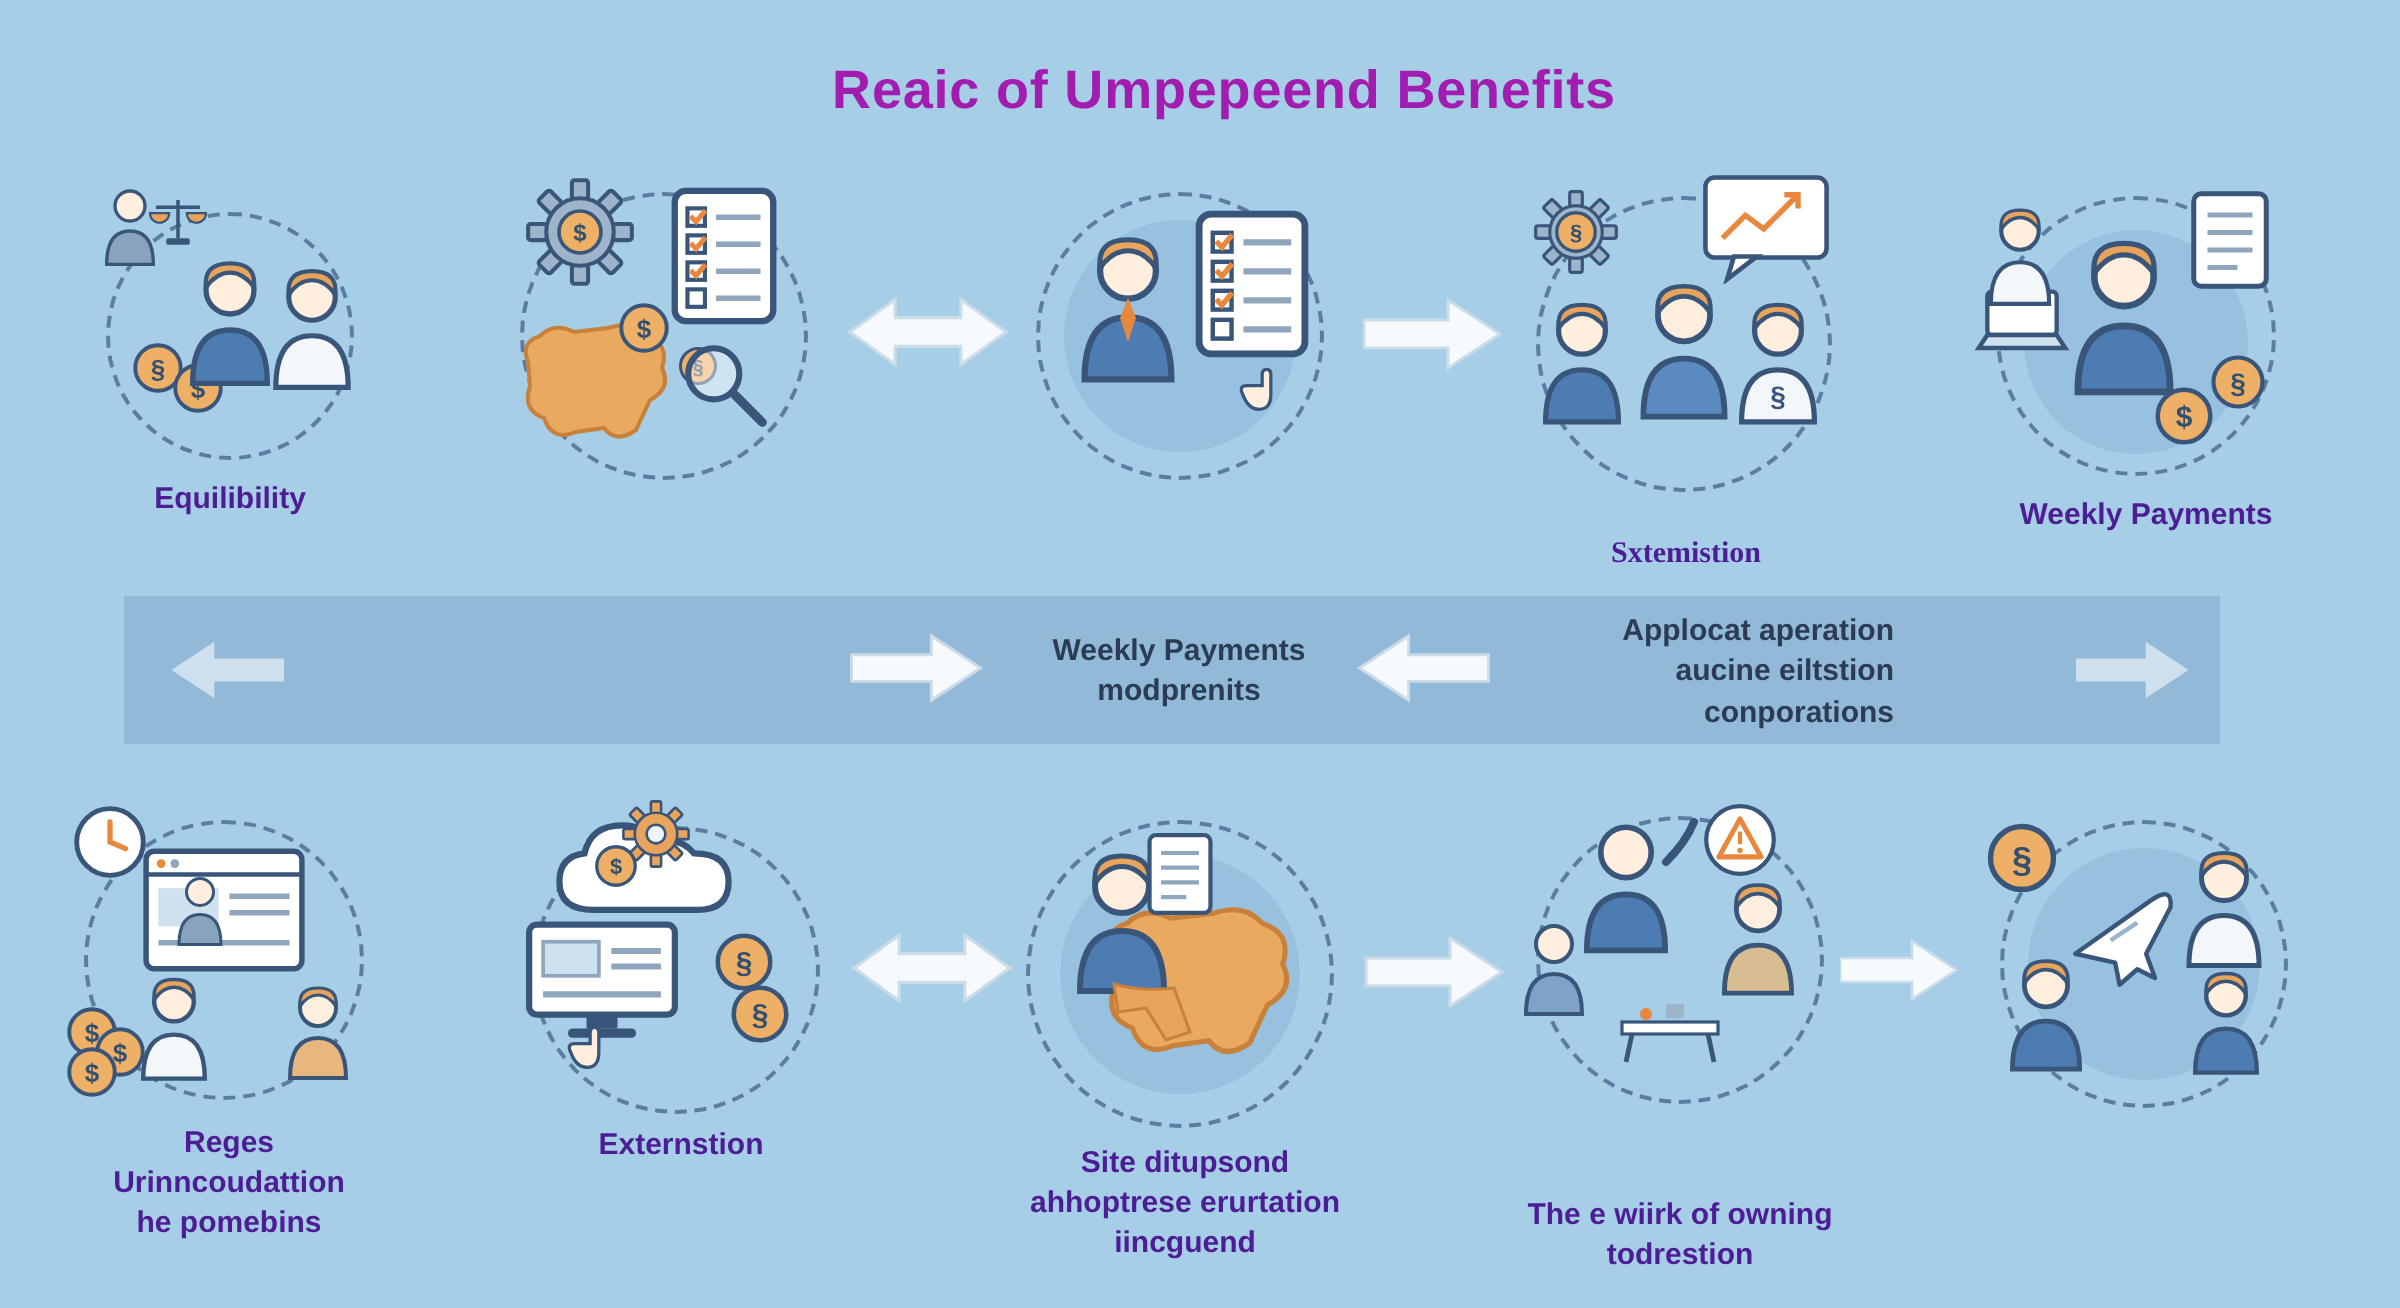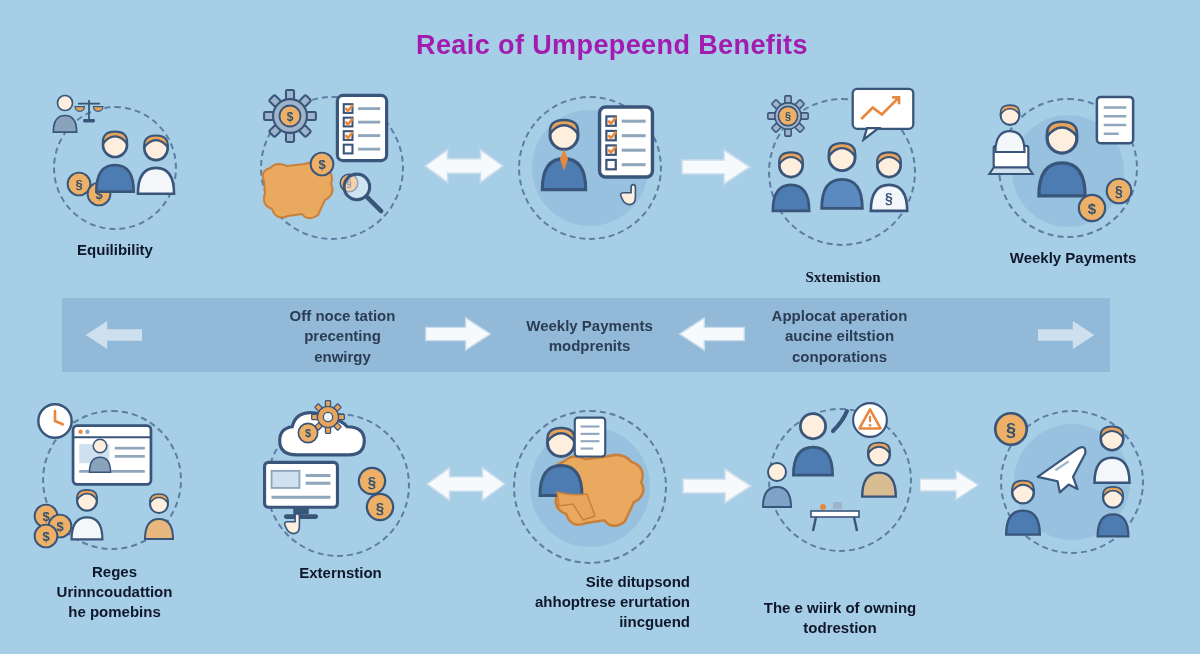--- a/index.html
+++ b/index.html
@@ -15,21 +15,21 @@
     text-align:center;font-size:27px;font-weight:bold;color:#a21caf;
     letter-spacing:.4px;
   }
   .ring{
     position:absolute;border:2.5px dashed #4f7096;border-radius:50%;
     opacity:.85;box-sizing:border-box;
   }
   .art{position:absolute;}
   .node-label{
     position:absolute;text-align:center;font-size:15px;font-weight:bold;
-    color:#0f172a;line-height:1.32;white-space:pre-line;
+    color:#4c1d95;line-height:1.32;white-space:pre-line;
   }
   .band{
     position:absolute;left:62px;top:298px;width:1048px;height:74px;
     background:#92b9d8;
   }
   .band-label{
     position:absolute;text-align:center;font-size:15px;font-weight:bold;
     color:#2b3c54;line-height:1.35;white-space:pre-line;
   }
   .arrow{position:absolute;}
@@ -161,26 +161,23 @@
       </symbol>
       <symbol id="hand" viewBox="0 0 24 24">
         <path d="M4 13 Q2 9 6 9 L13 9 L13 4 Q13 1.5 15 1.5 Q17 1.5 17 4 L17 13 Q17 20 11.5 20 Q6.5 20 4 13 Z" fill="#fdeedd" stroke="#3a557a" stroke-width="1.5"></path>
       </symbol>
     </defs>
   </svg>
 
   <h1 class="title">Reaic of Umpepeend Benefits</h1>
 
   <div class="band"></div>
-  <div class="band-label" style="left:235px;top:306px;width:215px;">Off noce tation
-precenting
-enwirgy</div>
   <div class="band-label" style="left:482px;top:316px;width:215px;">Weekly Payments
 modprenits</div>
-  <div class="band-label" style="left:732px;top:306px;width:215px;">Applocat aperation
+  <div class="band-label" style="left:732px;top:306px;width:215px;text-align:right;">Applocat aperation
 aucine eiltstion
 conporations</div>
 
   <svg class="arrow" style="left:84px;top:316px;transform:scaleX(-1);" width="58" height="38" viewBox="0 0 70 40">
     <polygon points="0,13 42,13 42,3 68,20 42,37 42,27 0,27" fill="rgba(255,255,255,0.55)"></polygon>
   </svg>
   <svg class="arrow" style="left:424px;top:315px;" width="70" height="38" viewBox="0 0 70 40">
     <polygon points="0,13 42,13 42,3 68,20 42,37 42,27 0,27" fill="#f6fafd" stroke="#cadcea" stroke-width="1.5"></polygon>
   </svg>
   <svg class="arrow" style="left:676px;top:315px;transform:scaleX(-1);" width="70" height="38" viewBox="0 0 70 40">
@@ -318,19 +315,19 @@
     <use href="#plane" x="44" y="40" width="62" height="62"></use>
     <use href="#person-hair" x="100" y="26" width="50" height="62" style="color:#f4f7fa"></use>
     <use href="#person-hair" x="104" y="86" width="44" height="56" style="color:#4d7cb2"></use>
     <use href="#person-hair" x="12" y="80" width="48" height="60" style="color:#4d7cb2"></use>
   </svg>
 
   <div class="node-label" style="left:258px;top:563px;width:165px;">Externstion</div>
   <div class="node-label" style="left:22px;top:562px;width:185px;">Reges
 Urinncoudattion
 he pomebins</div>
-  <div class="node-label" style="left:495px;top:572px;width:195px;text-align:right;">Site ditupsond
+  <div class="node-label" style="left:495px;top:572px;width:195px;">Site ditupsond
 ahhoptrese erurtation
 iincguend</div>
   <div class="node-label" style="left:740px;top:554px;width:200px;margin-top:44px;">The e wiirk of owning
 todrestion</div>
 
 </div>
 
 </body></html>

